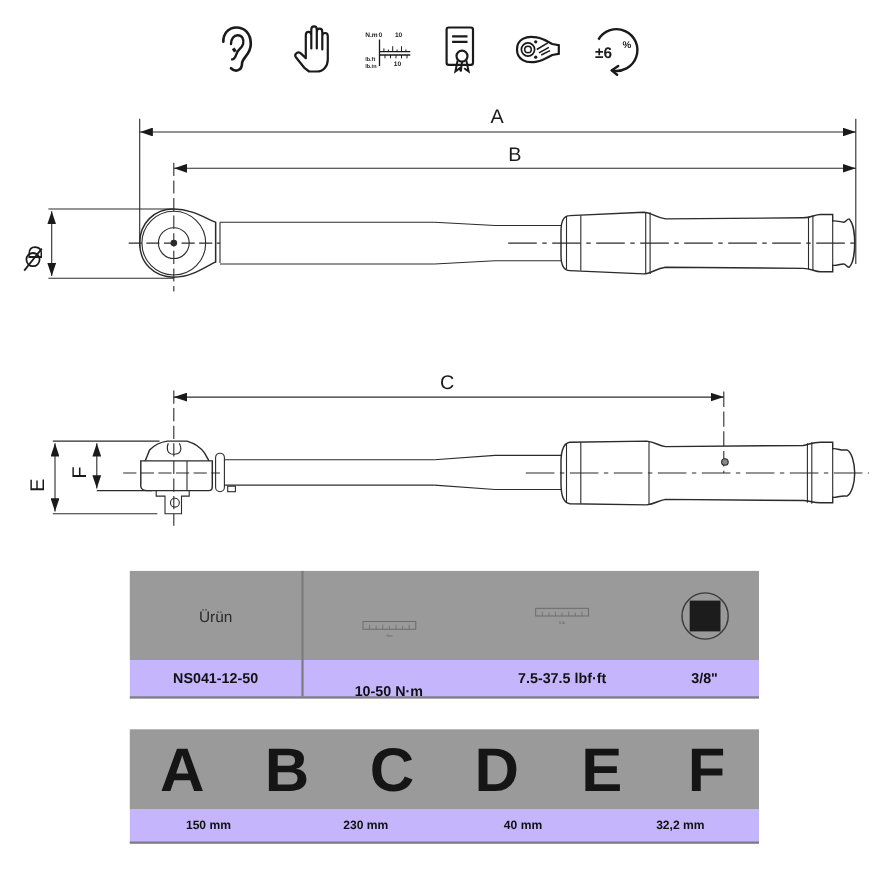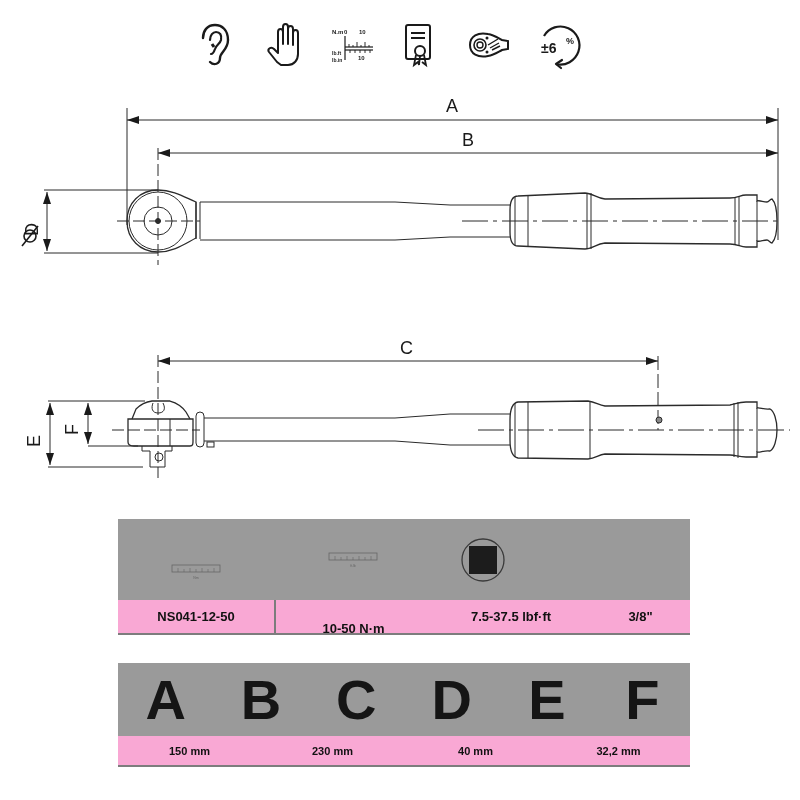--- a/index.html
+++ b/index.html
@@ -7,21 +7,21 @@
   .icons-row { position:absolute; left:0; top:18px; width:800px; height:56px; }
   .icon { position:absolute; top:0; width:50px; height:54px; }
   .icon svg { width:100%; height:100%; }
   .drawing { position:absolute; left:0; top:0; width:800px; height:510px; }
   .drawing svg { width:800px; height:510px; }
   .dim-label { font-family:"Liberation Sans", sans-serif; font-size:18px; fill:#1a1a1a; }
   .table { position:absolute; left:118px; width:572px; }
   #spec-table { top:519px; }
   #dim-table { top:663px; }
   .t-head { background:#9a9a9a; display:flex; }
-  .t-row { background:#f9a8d4; display:flex; border-bottom:2px solid #7d7d7d; }
+  .t-row { background:#c4b5fd; display:flex; border-bottom:2px solid #7d7d7d; }
   #spec-table .t-head { height:81px; }
   #spec-table .t-row { height:33px; }
   #dim-table .t-head { height:73px; }
   #dim-table .t-row { height:29px; }
   .cell { display:flex; align-items:center; justify-content:center; box-sizing:border-box; }
   .cell.first { width:158px; border-right:2px solid #7c7c7c; }
   .cell.c2 { width:155px;margin-top:24px; }
   .cell.c3 { width:160px; }
   .cell.c4 { width:99px; }
   .head-text { font-size:14px; color:#2a2a2a; }
@@ -213,20 +213,23 @@
       <text class="dim-label" x="-7" y="0">E</text>
     </g>
     <g transform="translate(78 428) rotate(-90)">
       <text class="dim-label" x="-7" y="0">F</text>
     </g>
   </svg>
 </div>
 
 <div class="table" id="spec-table">
   <div class="t-head">
+    <div class="cell first">
+      <span class="head-text">Ürün</span>
+    </div>
     <div class="cell c2">
       <svg class="mini-ruler" viewBox="0 0 52 20">
         <rect x="2" y="3" width="48" height="7" fill="none" stroke="#666" stroke-width="0.8"></rect>
         <g stroke="#666" stroke-width="0.6">
             <line x1="8" y1="6" x2="8" y2="10"></line>
             <line x1="14" y1="7" x2="14" y2="10"></line>
             <line x1="20" y1="6" x2="20" y2="10"></line>
             <line x1="26" y1="7" x2="26" y2="10"></line>
             <line x1="32" y1="6" x2="32" y2="10"></line>
             <line x1="38" y1="7" x2="38" y2="10"></line>

